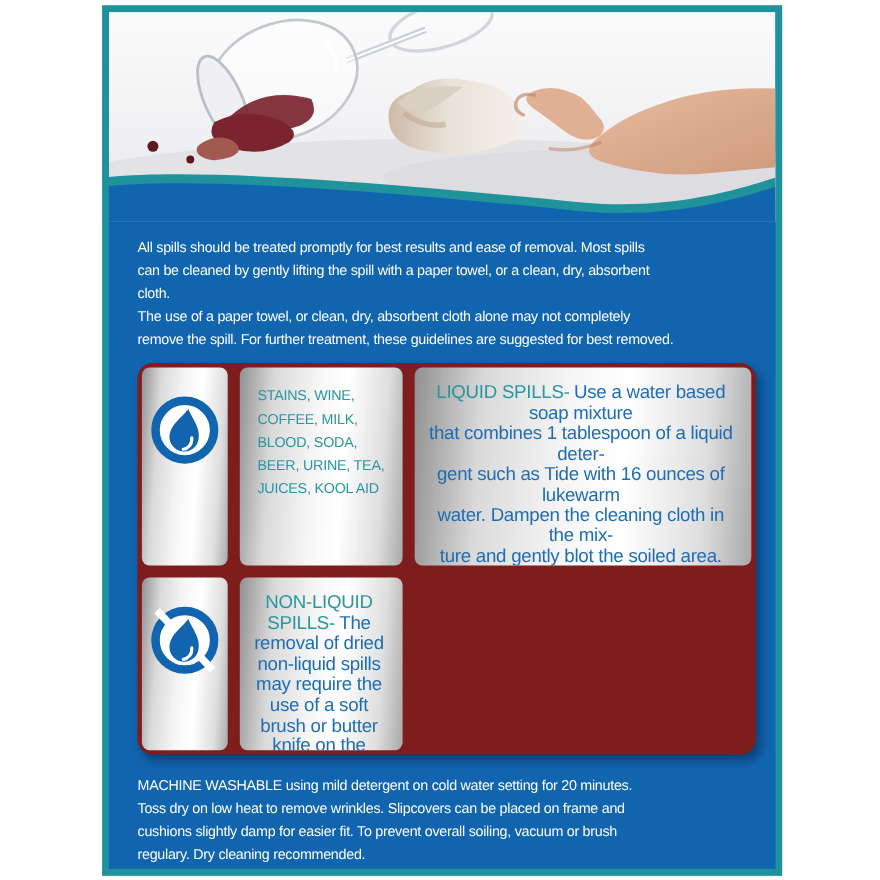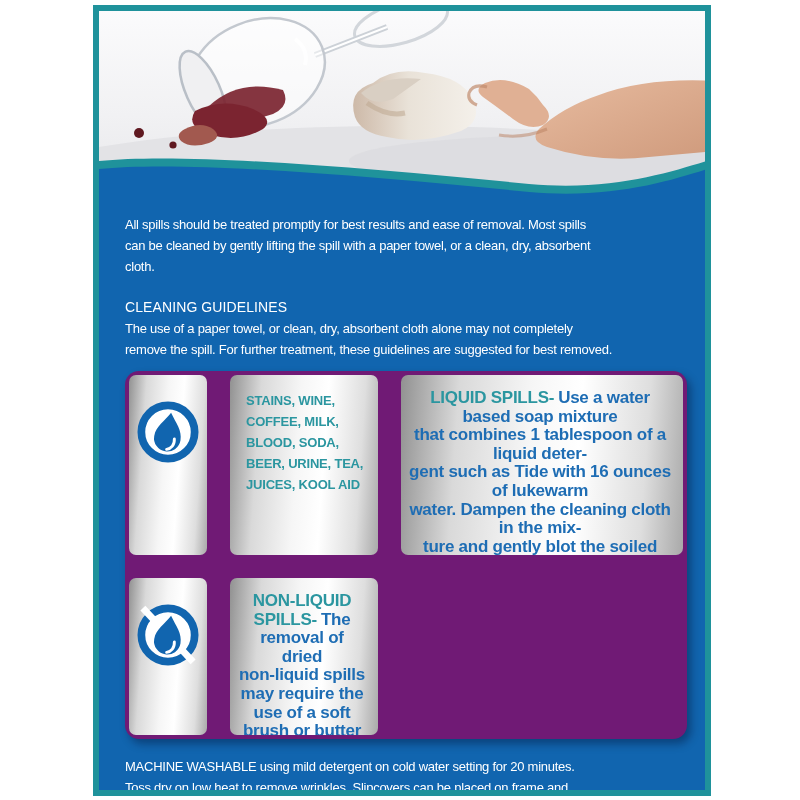--- a/index.html
+++ b/index.html
@@ -7,23 +7,23 @@
   .doc{position:absolute;left:93px;top:5px;width:618px;height:791px;
     box-sizing:border-box;border:6px solid #1f929b;background:#1165af;overflow:hidden;}
   
   .photo{position:relative;width:100%;height:190px;background:linear-gradient(180deg,#fbfbfc 0%,#f1f1f3 55%,#e7e7ea 100%);overflow:hidden;}
   .photo svg{display:block;}
   
   .content{position:relative;padding:13px 15px 0 26px;color:#ffffff;}
   .para{margin:0;font-size:13px;line-height:21px;letter-spacing:-0.25px;white-space:pre-line;color:#ffffff;}
   .heading{margin:20px 0 0 0;font-size:14px;line-height:21px;font-weight:400;letter-spacing:0.1px;color:#ffffff;}
   
-  .ctable{margin-top:11px;width:562px;box-sizing:border-box;background:#701a75;border-radius:14px;
-    padding:4px;display:grid;grid-template-columns:78px 148px 1fr;grid-template-rows:180px 157px;gap:23px;
-    box-shadow:4px 5px 9px rgba(0,10,40,0.38);font-weight:bold;}
+  .ctable{margin-top:11px;width:562px;box-sizing:border-box;background:#7f1d1d;border-radius:14px;
+    padding:4px;display:grid;grid-template-columns:78px 148px 1fr;grid-template-rows:180px 157px;gap:11px;
+    box-shadow:4px 5px 9px rgba(0,10,40,0.38);}
   .cell{background:linear-gradient(94deg,#919191 0%,#d9d9d9 20%,#f6f6f6 45%,#ffffff 62%,#dedede 85%,#a9a9a9 100%);
     border-radius:7px;box-sizing:border-box;overflow:hidden;}
   .icon-cell{display:flex;justify-content:center;padding-top:26px;}
   .stains-cell{padding:15px 8px 0 16px;font-size:13px;line-height:21px;letter-spacing:-0.2px;
     color:#2b96a0;white-space:pre-line;}
   .desc-cell{padding:14px 12px 0 8px;font-size:17px;line-height:18.6px;letter-spacing:-0.25px;color:#1e6db4;text-align:center;}
   .ttl{color:#2b96a0;margin-right:4px;}
   .dbody{white-space:pre-line;}
   .footer{margin-top:17px;}
 </style>
@@ -86,21 +86,20 @@
         <path d="M0 158 C 90 149 280 166 430 181 C 520 189 582 166 618 155 L618 190 L0 190 Z" fill="#1165af"></path>
       </g>
     </svg>
   </div>
 
   <div class="content">
     <p class="para">All spills should be treated promptly for best results and ease of removal.  Most spills
 can be cleaned by gently lifting the spill with a paper towel, or a clean, dry, absorbent
 cloth.</p>
 
-    <h2 class="heading">CLEANING GUIDELINES</h2>
     <p class="para">The use of a paper towel, or clean, dry, absorbent cloth alone may not completely
 remove the spill.  For further treatment, these guidelines are suggested for best removed.</p>
 
     <div class="ctable">
 
       <div class="cell icon-cell">
         <svg width="62" height="62" viewBox="0 0 64 64">
           <circle cx="32" cy="32" r="27.5" fill="#ffffff" stroke="#1165af" stroke-width="8"></circle>
           <g transform="rotate(10 32 36)">
             <path d="M31 12 C 38 22, 45.5 28, 45.5 38.5 A 13.7 13.7 0 1 1 18 38.5 C 18 28 26 22 31 12 Z" fill="#1165af"></path>

